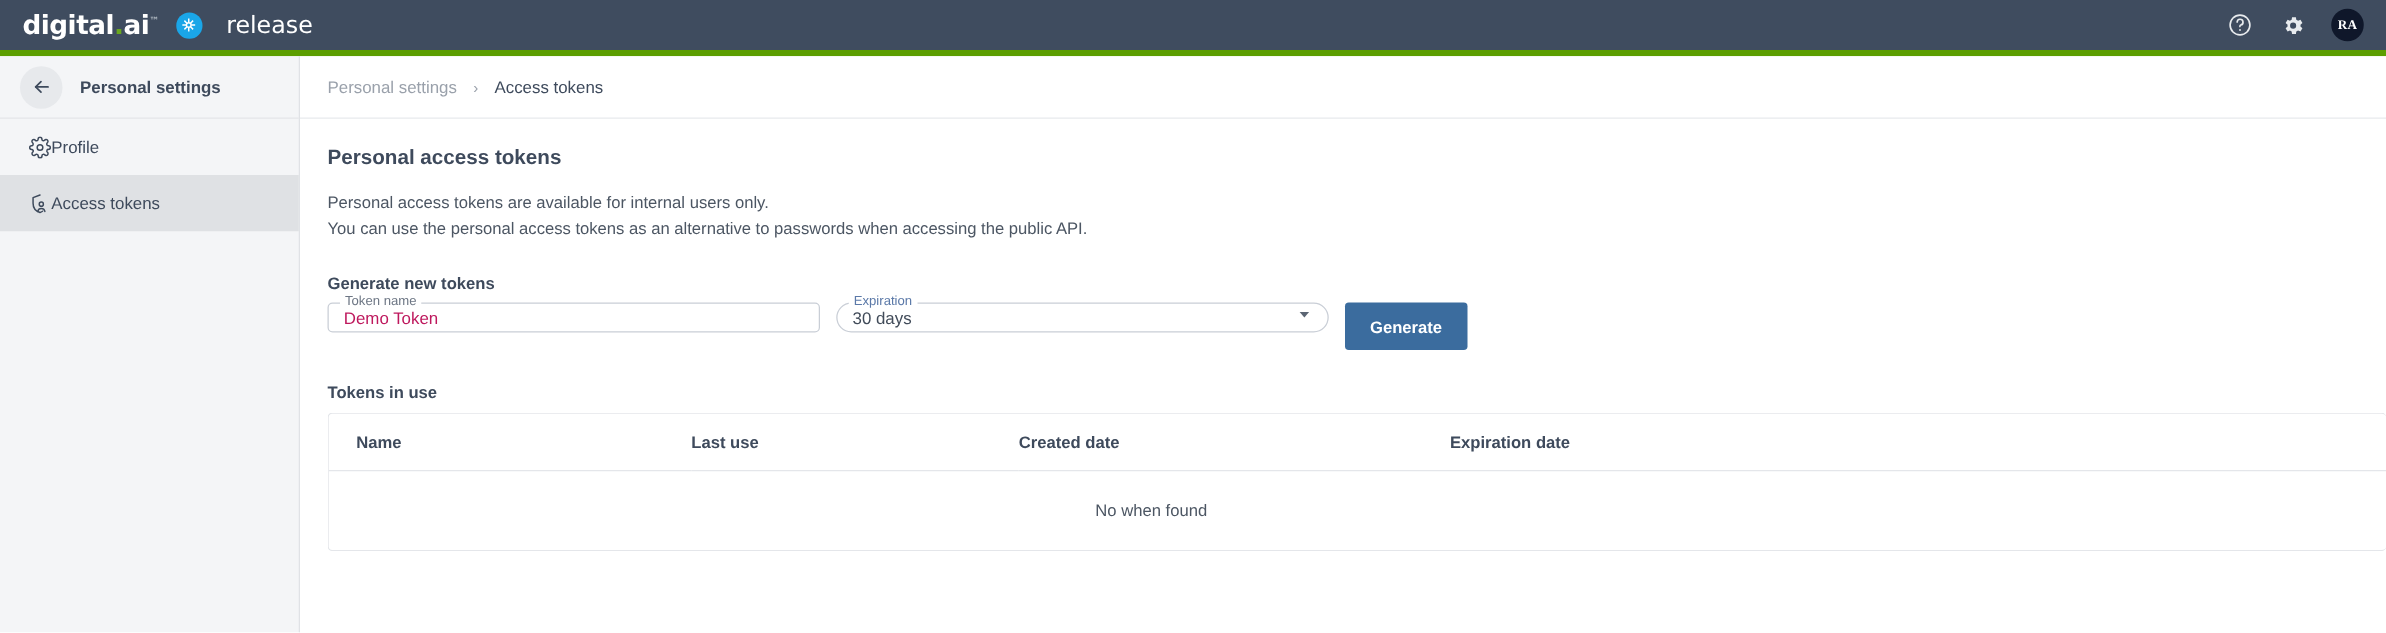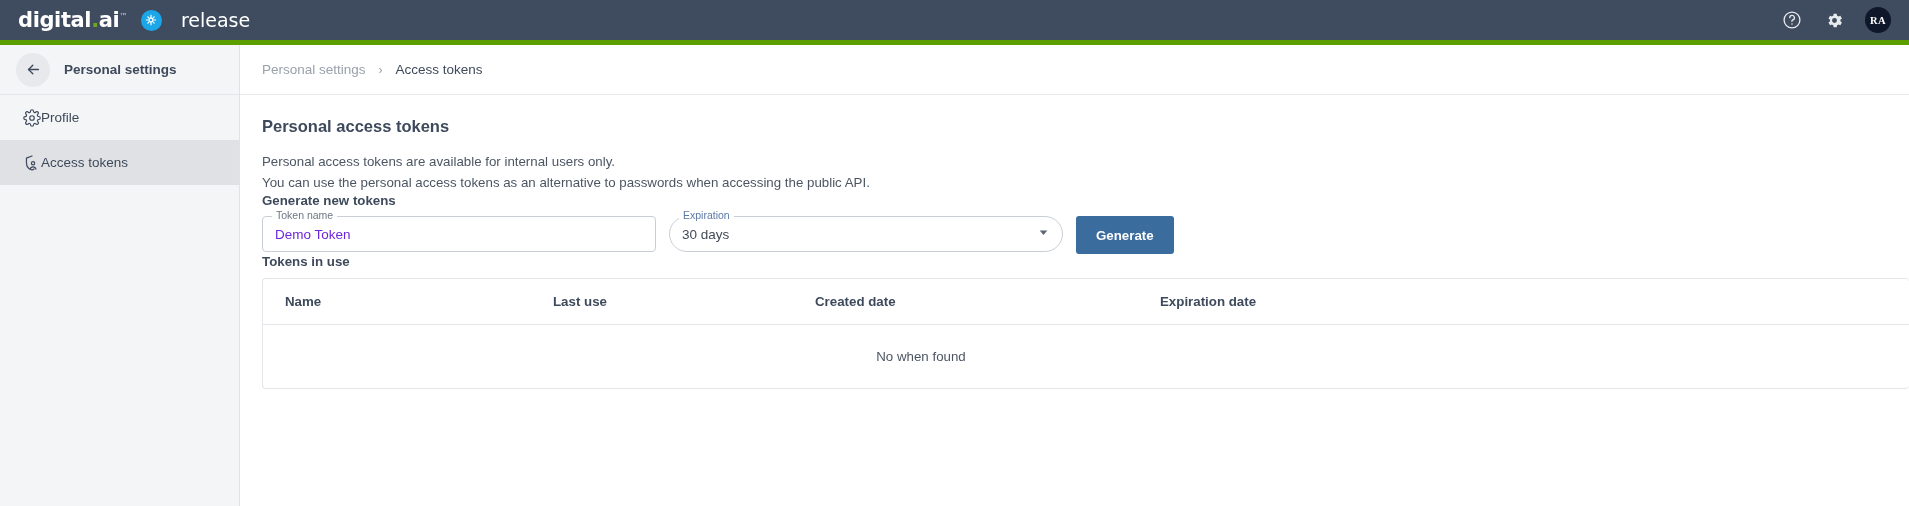--- a/index.html
+++ b/index.html
@@ -105,29 +105,29 @@
   .content { padding: 22px 22px 0 22px; }
 
   .page-title {
     font-size: 16.5px; font-weight: 700; color: #3e4a5c;
     margin-bottom: 16px;
   }
   .desc-line { font-size: 13.3px; color: #4c5663; line-height: 1.55; }
 
   .section-label {
     font-size: 13.3px; font-weight: 700; color: #3e4a5c;
-    margin-bottom: 8px;
+    margin-top: 26px; margin-bottom: 8px;
   }
 
   
   .form-row { display: flex; align-items: flex-start; gap: 13px; }
 
   .field {
     position: relative;
-    height: 36px;
+    height: 24px;
     border: 1px solid #c9ced6;
     border-radius: 4px;
     background: #fff;
     display: flex; align-items: center;
     padding: 0 12px;
   }
   .field.name { width: 394px; }
   .field.exp  { width: 394px; border-color: #c9ced6; cursor: pointer; border-radius: 18px; }
   .field-legend {
     position: absolute;
@@ -135,21 +135,21 @@
     background: #fff;
     padding: 0 4px;
     font-size: 10.5px;
     color: #6d7684;
     line-height: 1;
   }
   .field.exp .field-legend { color: #5b79a8; }
   .field-value { font-size: 13.5px; color: #414b59; }
   .field-input {
     border: none; outline: none; width: 100%;
-    font-size: 13.5px; color: #6d28d9;
+    font-size: 13.5px; color: #be185d;
     font-family: "Liberation Sans", sans-serif;
     background: transparent;
   }
   .caret { margin-left: auto; }
 
   .btn-generate {
     height: 38px;
     background: #3b6c9e;
     color: #fff;
     border: none;

